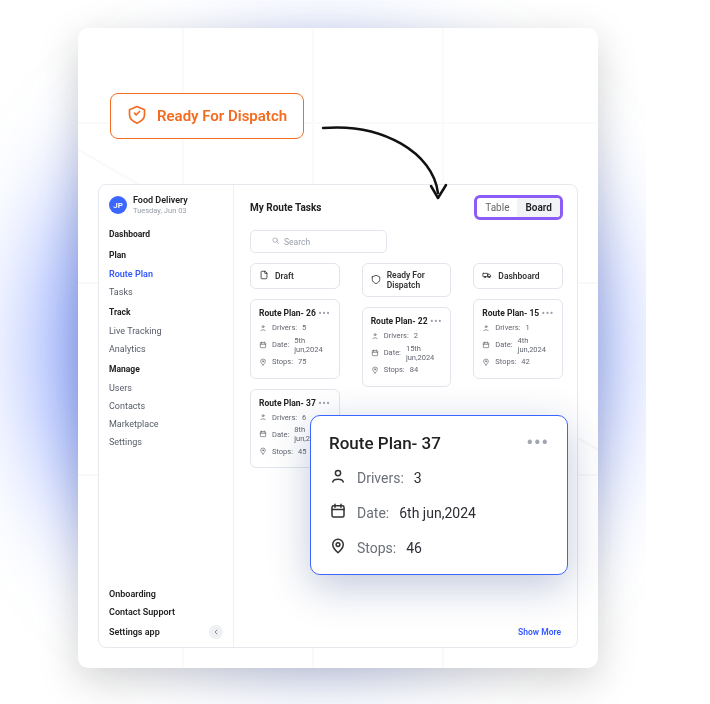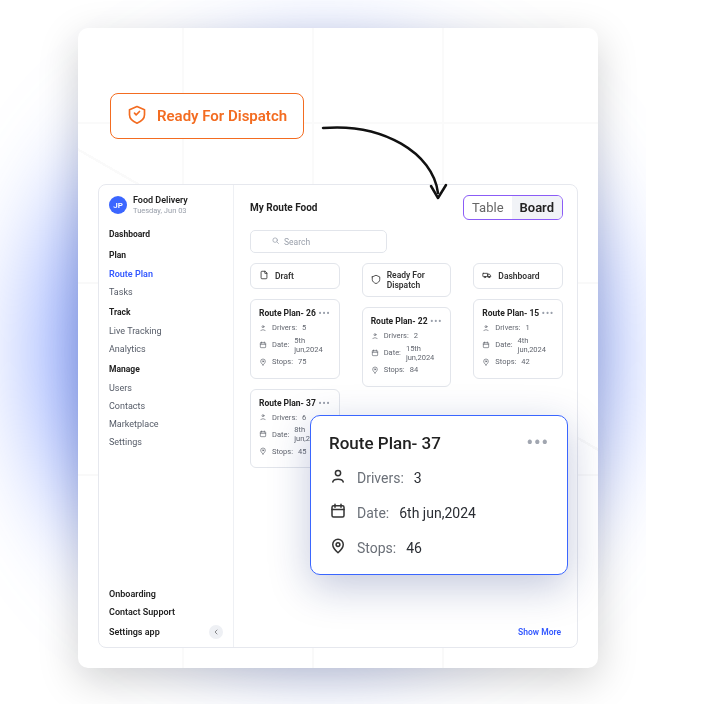--- a/index.html
+++ b/index.html
@@ -23,21 +23,21 @@
   .section-label{font-weight:700;font-size:8.5px;color:#222;margin:6px 0 5px}
   .nav-item{font-size:9px;color:#555b67;padding:4px 0;cursor:pointer}
   .nav-item.active{color:#3358ff;font-weight:600}
   .side-spacer{flex:1}
   .side-footer .nav-item{font-weight:600;color:#222}
   .download-row{display:flex;align-items:center;justify-content:space-between;margin-top:4px}
   .back-btn{width:14px;height:14px;border-radius:50%;background:#eef0f4;display:flex;align-items:center;justify-content:center;font-size:9px;color:#555}
   .main{flex:1;padding:10px 14px 10px 16px;position:relative}
   .topline{display:flex;align-items:center;justify-content:space-between}
   .pane-title{font-weight:700;font-size:10px;color:#222}
-  .view-toggle{display:flex;border:1px solid #8b5cf6;border-radius:6px;overflow:hidden;font-size:13px}
+  .view-toggle{display:flex;border:3px solid #8b5cf6;border-radius:6px;overflow:hidden;font-size:10px}
   .view-toggle span{padding:4px 8px;cursor:pointer;color:#666}
   .view-toggle .active{background:#f1f3f7;color:#222;font-weight:600}
   .search{margin-top:10px;width:95px;border:1px solid #e2e5eb;border-radius:5px;padding:5px 20px;display:flex;align-items:center;gap:4px;color:#9aa0ab;font-size:8.5px}
   .columns{margin-top:10px;display:flex;gap:22px}
   .col{flex:1;min-width:0}
   .col-head{border:1px solid #e2e5eb;border-radius:6px;padding:6px 8px;display:flex;align-items:center;gap:6px;color:#333;font-size:8.5px;font-weight:600}
   .col-head svg{width:10px;height:10px;flex:0 0 auto}
   .card{margin-top:10px;border:1px solid #e2e5eb;border-radius:6px;padding:8px;font-size:8px;color:#3d424c}
   .card .card-title{font-weight:700;color:#222;margin-bottom:5px;display:flex;justify-content:space-between;align-items:center;font-size:8.5px}
   .card .meta{display:flex;align-items:center;gap:5px;margin:3.5px 0;color:#62666f;font-size:7.5px}
@@ -114,21 +114,21 @@
               <svg viewBox="0 0 24 24" width="8" height="8">
                   <path d="M15 6l-6 6 6 6"></path>
                 </svg>
             </span>
           </div>
         </div>
       </div>
 
       <div class="main">
         <div class="topline">
-          <div class="pane-title">My Route Food</div>
+          <div class="pane-title">My Route Tasks</div>
           <div class="view-toggle">
             <span>Table</span>
             <span class="active">Board</span>
           </div>
         </div>
 
         <div class="search">
           <span>
             <svg viewBox="0 0 24 24" width="9" height="9">
                 <circle cx="11" cy="11" r="6"></circle>

